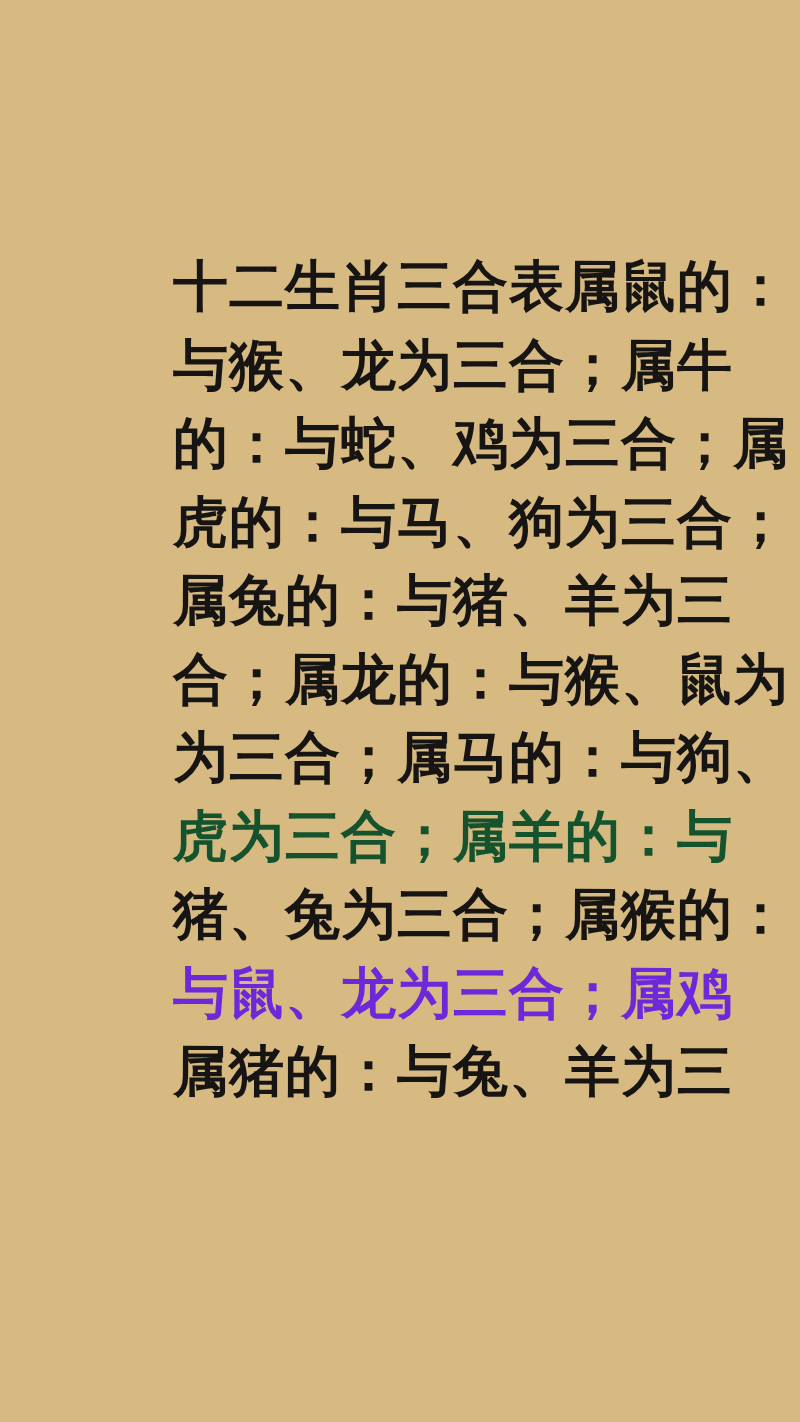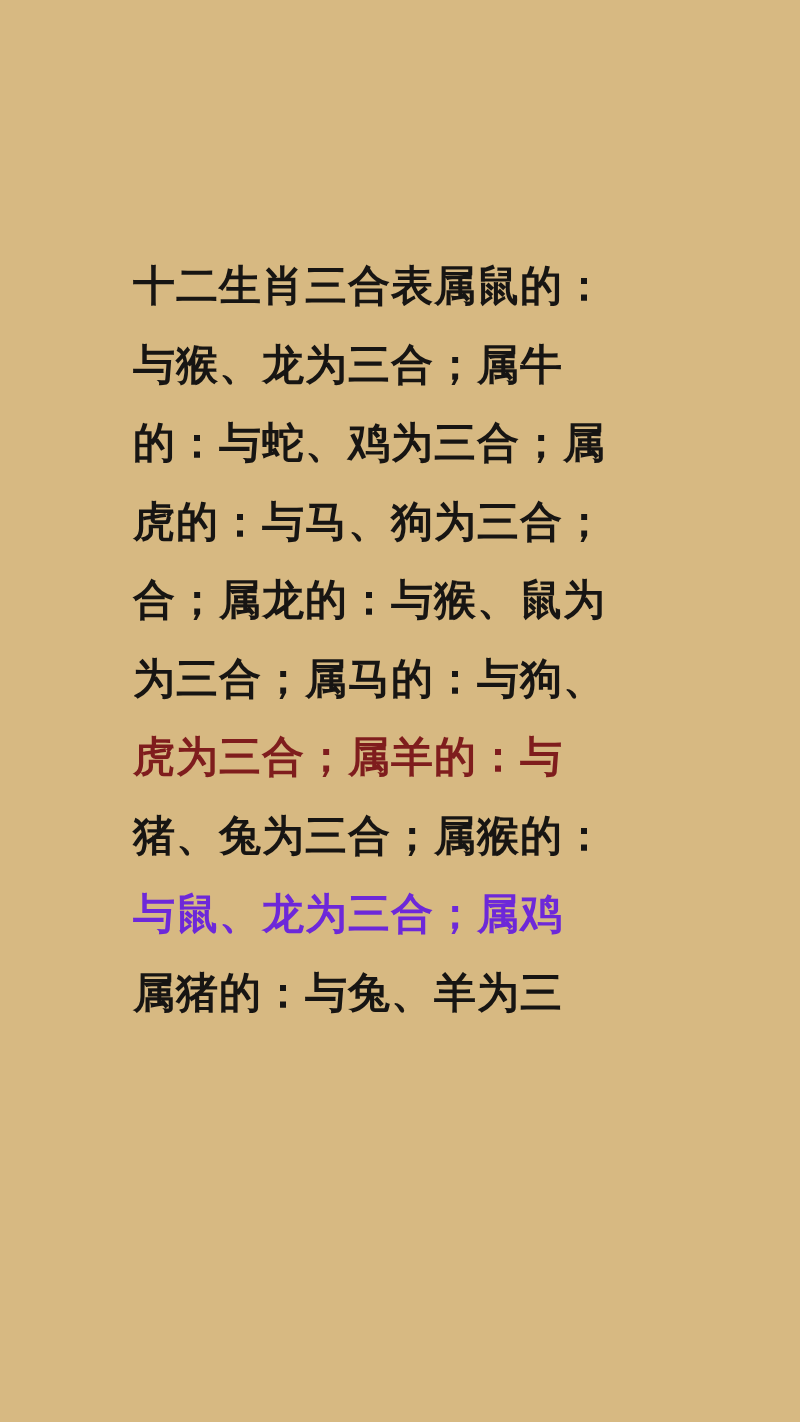--- a/index.html
+++ b/index.html
@@ -22,36 +22,38 @@
   }
   .text-block {
     position: absolute;
     left: 133px;
     top: 247px;
     width: 545px;
   }
   .text-line {
     height: 78.5px;
     line-height: 78.5px;
-    font-size: 42px;
+    font-size: 55px;
     font-weight: 800;
     letter-spacing: 1px;
     white-space: nowrap;
     font-family: "DejaVu Sans", sans-serif;
+    margin-left: 40px;
   }
 </style>
 </head>
 <body style="background: rgb(215, 185, 130);">
 
 <div class="text-card">
   <div class="text-block">
     <div class="text-line" style="color: rgb(23, 21, 19);">十二生肖三合表属鼠的：</div>
     <div class="text-line" style="color: rgb(23, 21, 19);">与猴、龙为三合；属牛</div>
     <div class="text-line" style="color: rgb(23, 21, 19);">的：与蛇、鸡为三合；属</div>
     <div class="text-line" style="color: rgb(23, 21, 19);">虎的：与马、狗为三合；</div>
+    <div class="text-line" style="color: rgb(23, 21, 19);">属兔的：与猪、羊为三</div>
     <div class="text-line" style="color: rgb(23, 21, 19);">合；属龙的：与猴、鼠为</div>
     <div class="text-line" style="color: rgb(23, 21, 19);">为三合；属马的：与狗、</div>
-    <div class="text-line" style="color: #7f1d1d;">虎为三合；属羊的：与</div>
+    <div class="text-line" style="color: #14532d;">虎为三合；属羊的：与</div>
     <div class="text-line" style="color: rgb(23, 21, 19);">猪、兔为三合；属猴的：</div>
     <div class="text-line" style="color: #6d28d9;">与鼠、龙为三合；属鸡</div>
     <div class="text-line" style="color: rgb(23, 21, 19);">属猪的：与兔、羊为三</div>
   </div>
 </div>
 
 </body></html>

